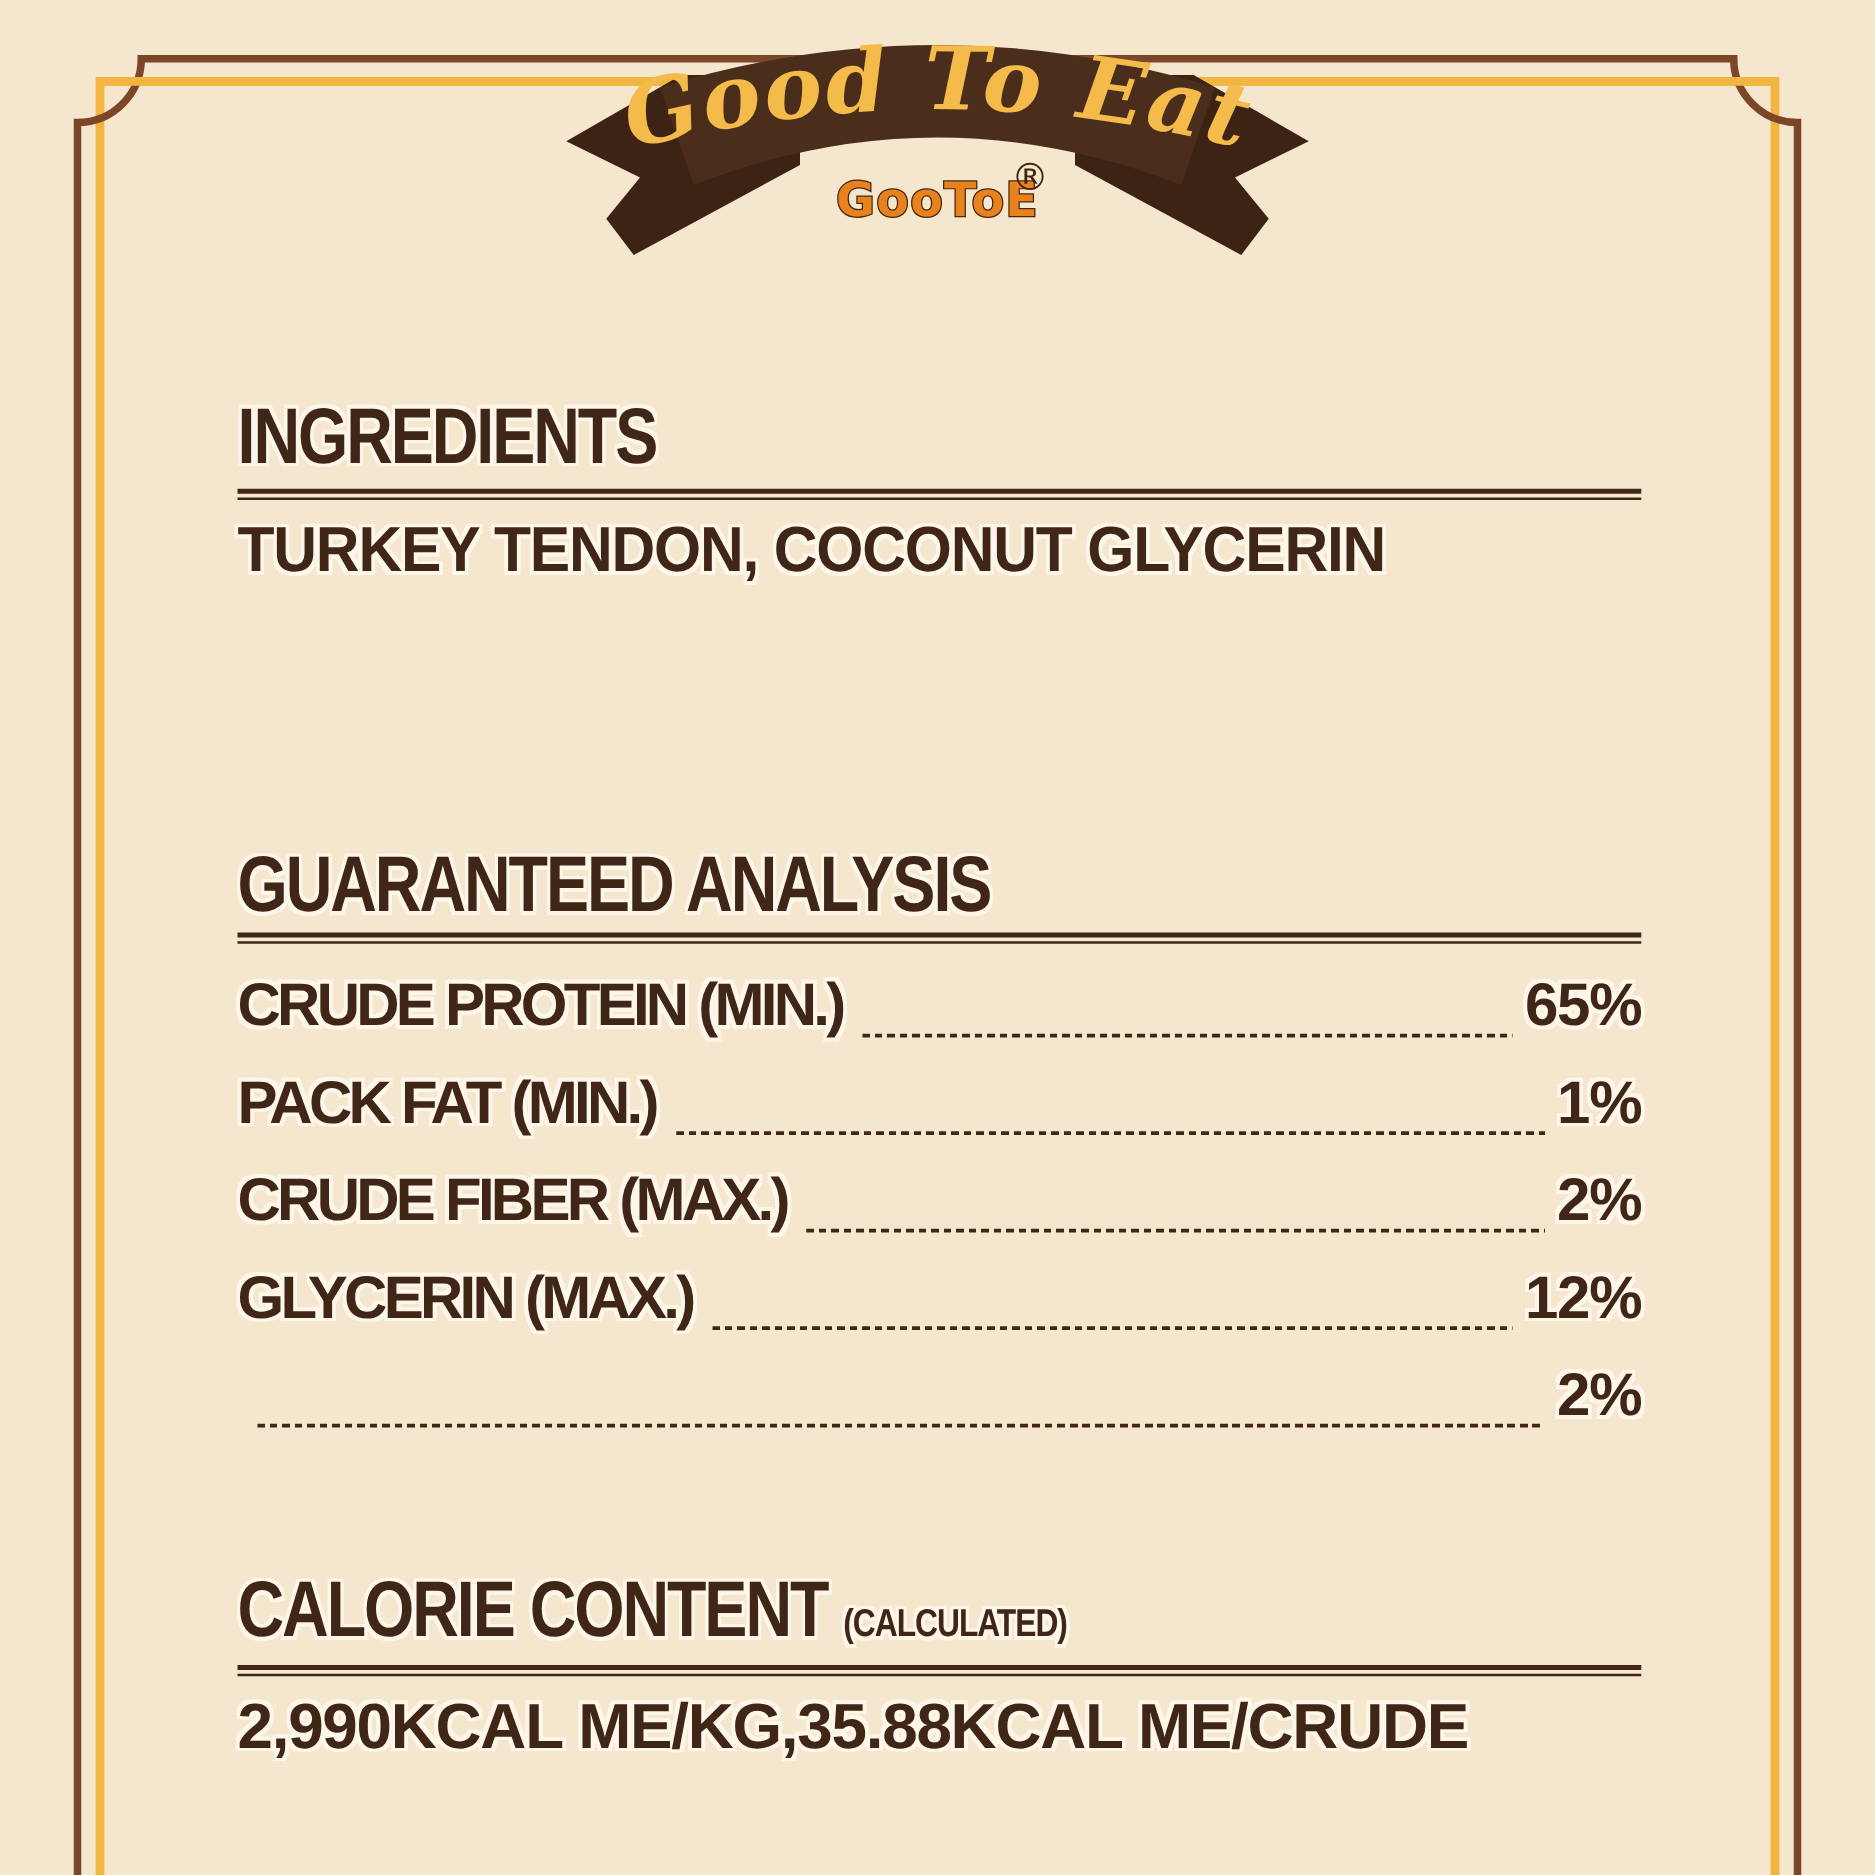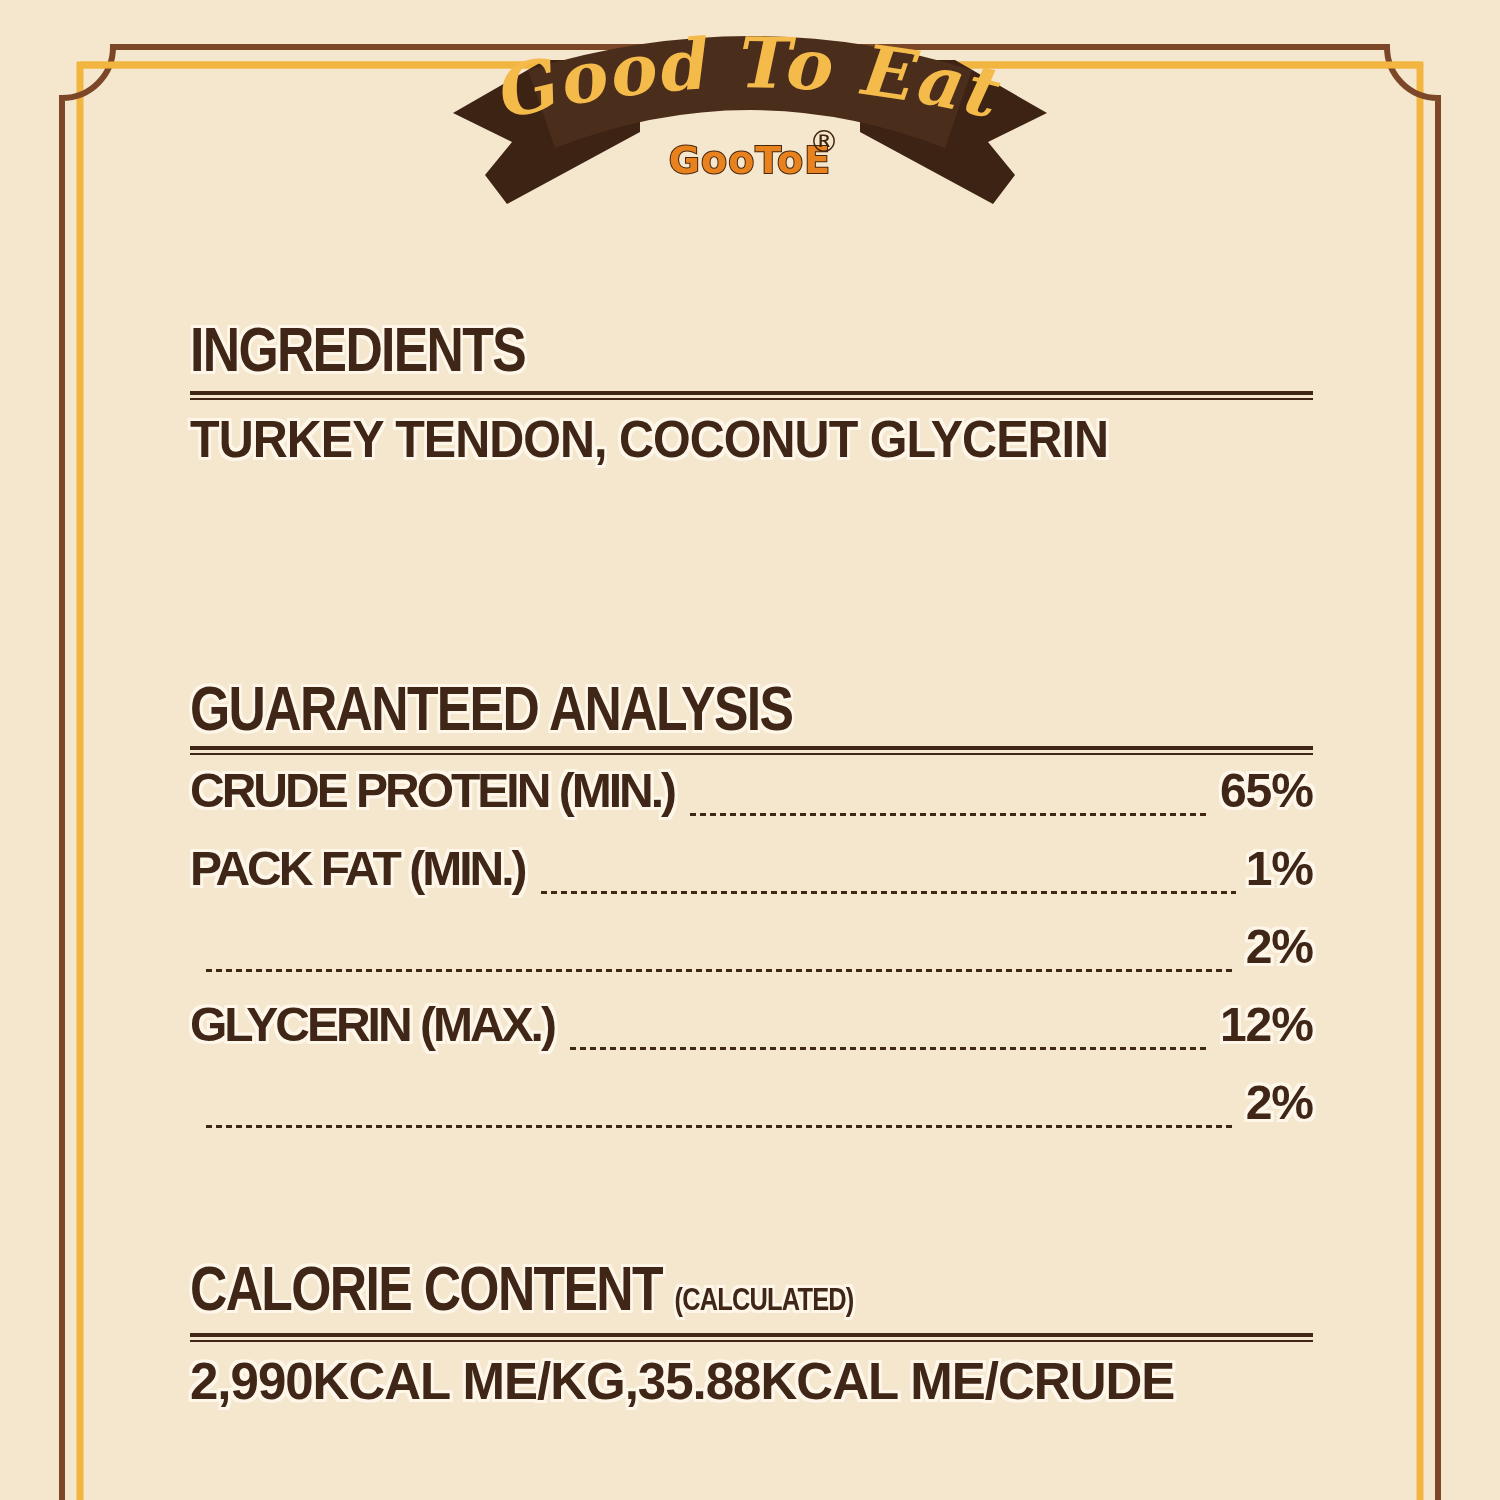--- a/index.html
+++ b/index.html
@@ -33,21 +33,21 @@
   .rule.r3{margin-top:2px;}
   .body-line{
     font-size:51px;line-height:51px;font-weight:bold;letter-spacing:-1px;
     margin-top:14px;white-space:nowrap;
   }
   .ing-line{transform:scaleX(0.95);transform-origin:left center;}
   .h-ga{margin-top:212px;}
   .h-cal{margin-top:102px;}
   .rows{margin-top:10px;}
   .row{
-    height:78px;display:flex;align-items:flex-start;
+    height:78px;display:flex;align-items:center;
   }
   .row .lbl{
     font-size:48px;line-height:51px;font-weight:bold;letter-spacing:-3px;
     white-space:nowrap;flex:none;
   }
   .row .leader{
     flex:1 1 auto;height:3px;margin:48px 10px 0 16px;
     background-image:repeating-linear-gradient(to right,
       #3f2616 0,#3f2616 6px,transparent 6px,transparent 10px);
   }
@@ -92,20 +92,21 @@
       <span class="lbl halo">CRUDE PROTEIN (MIN.)</span>
       <span class="leader"></span>
       <span class="val halo">65%</span>
     </div>
     <div class="row">
       <span class="lbl halo">PACK FAT (MIN.)</span>
       <span class="leader"></span>
       <span class="val halo">1%</span>
     </div>
     <div class="row">
+      <span class="lbl halo">CRUDE FIBER (MAX.)</span>
       <span class="leader"></span>
       <span class="val halo">2%</span>
     </div>
     <div class="row">
       <span class="lbl halo">GLYCERIN (MAX.)</span>
       <span class="leader"></span>
       <span class="val halo">12%</span>
     </div>
     <div class="row">
       <span class="leader"></span>

